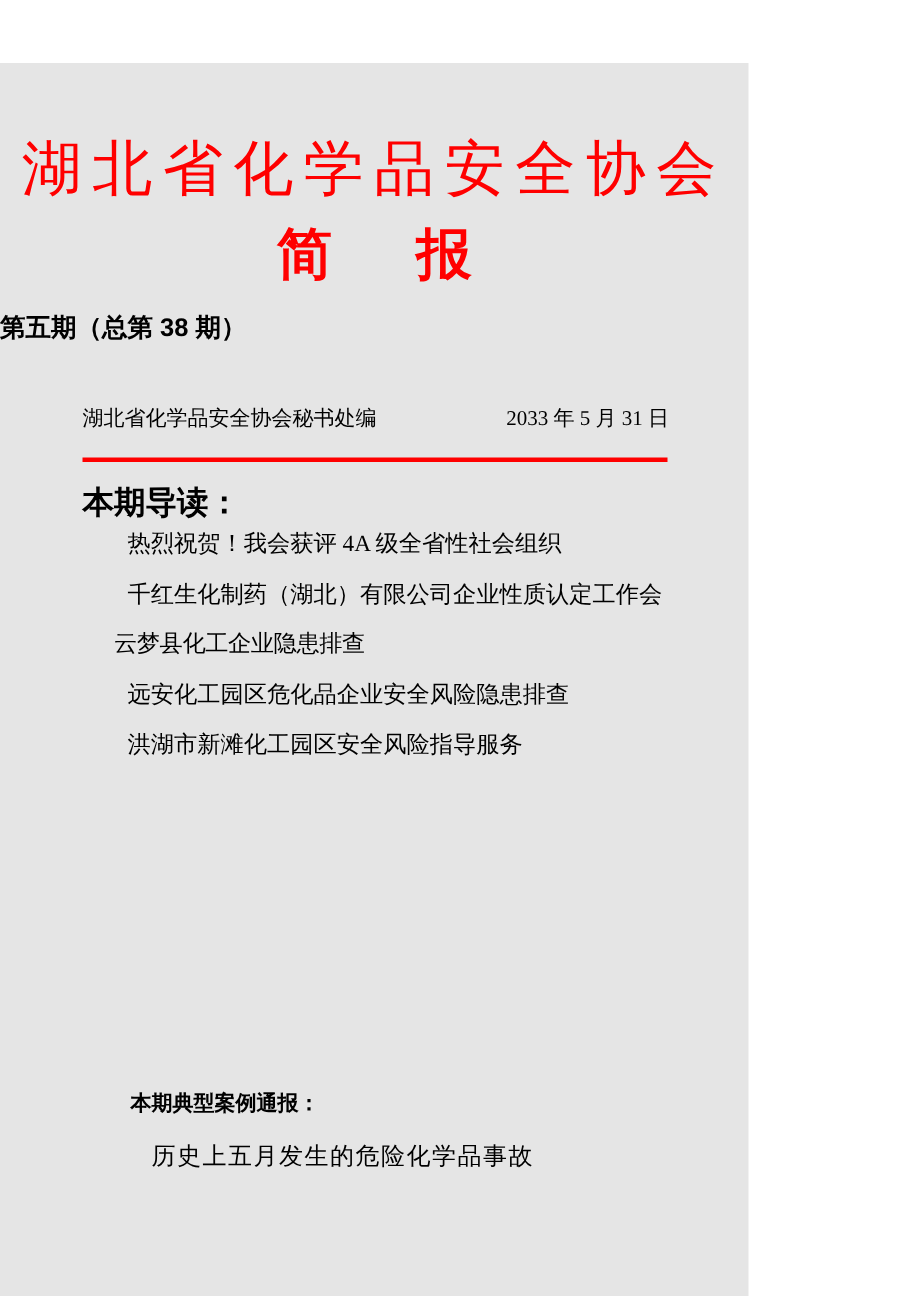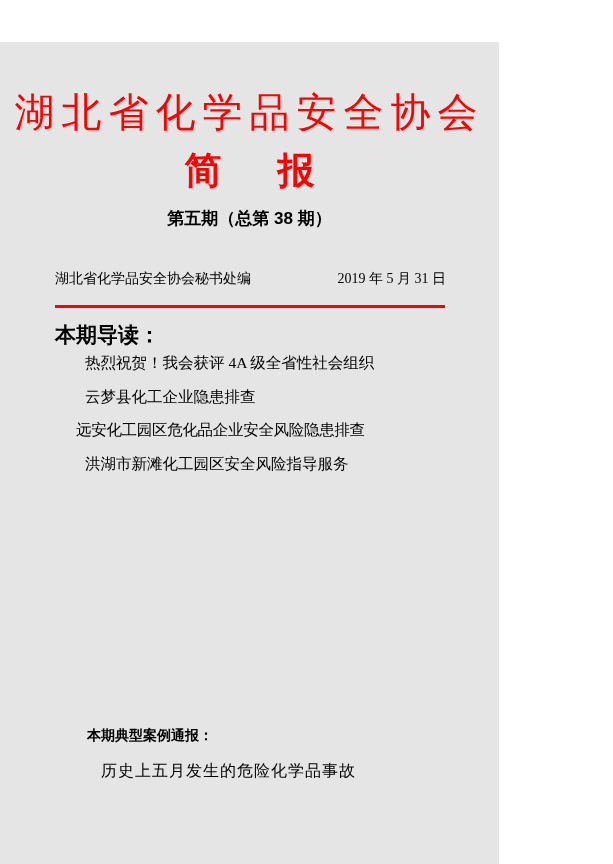--- a/index.html
+++ b/index.html
@@ -32,21 +32,20 @@
     gap: 56px;
     color: #FF0000;
     font-family: "Liberation Serif", serif;
     font-weight: bold;
     font-size: 37px;
     line-height: 1.1;
   }
   .issue-line {
     position: absolute;
     top: 165px; left: 0; right: 0;
-    text-align: center;
     font-family: "Liberation Sans", sans-serif;
     font-weight: bold;
     font-size: 17px;
   }
   .byline-row {
     position: absolute;
     top: 228px; left: 55px; right: 53px;
     display: flex;
     justify-content: space-between;
     align-items: baseline;
@@ -108,29 +107,30 @@
 
   <div class="bulletin-title">
     <span>简</span>
     <span>报</span>
   </div>
 
   <div class="issue-line">第五期（总第 38 期）</div>
 
   <div class="byline-row">
     <span>湖北省化学品安全协会秘书处编</span>
-    <span>2019 年 5 月 31 日</span>
+    <span>2033 年 5 月 31 日</span>
   </div>
 
   <div class="divider-rule"></div>
 
   <div class="digest-heading">本期导读：</div>
 
   <ul class="digest-list">
     <li>热烈祝贺！我会获评 4A 级全省性社会组织</li>
+    <li>千红生化制药（湖北）有限公司企业性质认定工作会</li>
     <li>云梦县化工企业隐患排查</li>
     <li>远安化工园区危化品企业安全风险隐患排查</li>
     <li>洪湖市新滩化工园区安全风险指导服务</li>
   </ul>
 
   <div class="cases-heading">本期典型案例通报：</div>
 
   <div class="case-item">历史上五月发生的危险化学品事故</div>
 
 </div>

